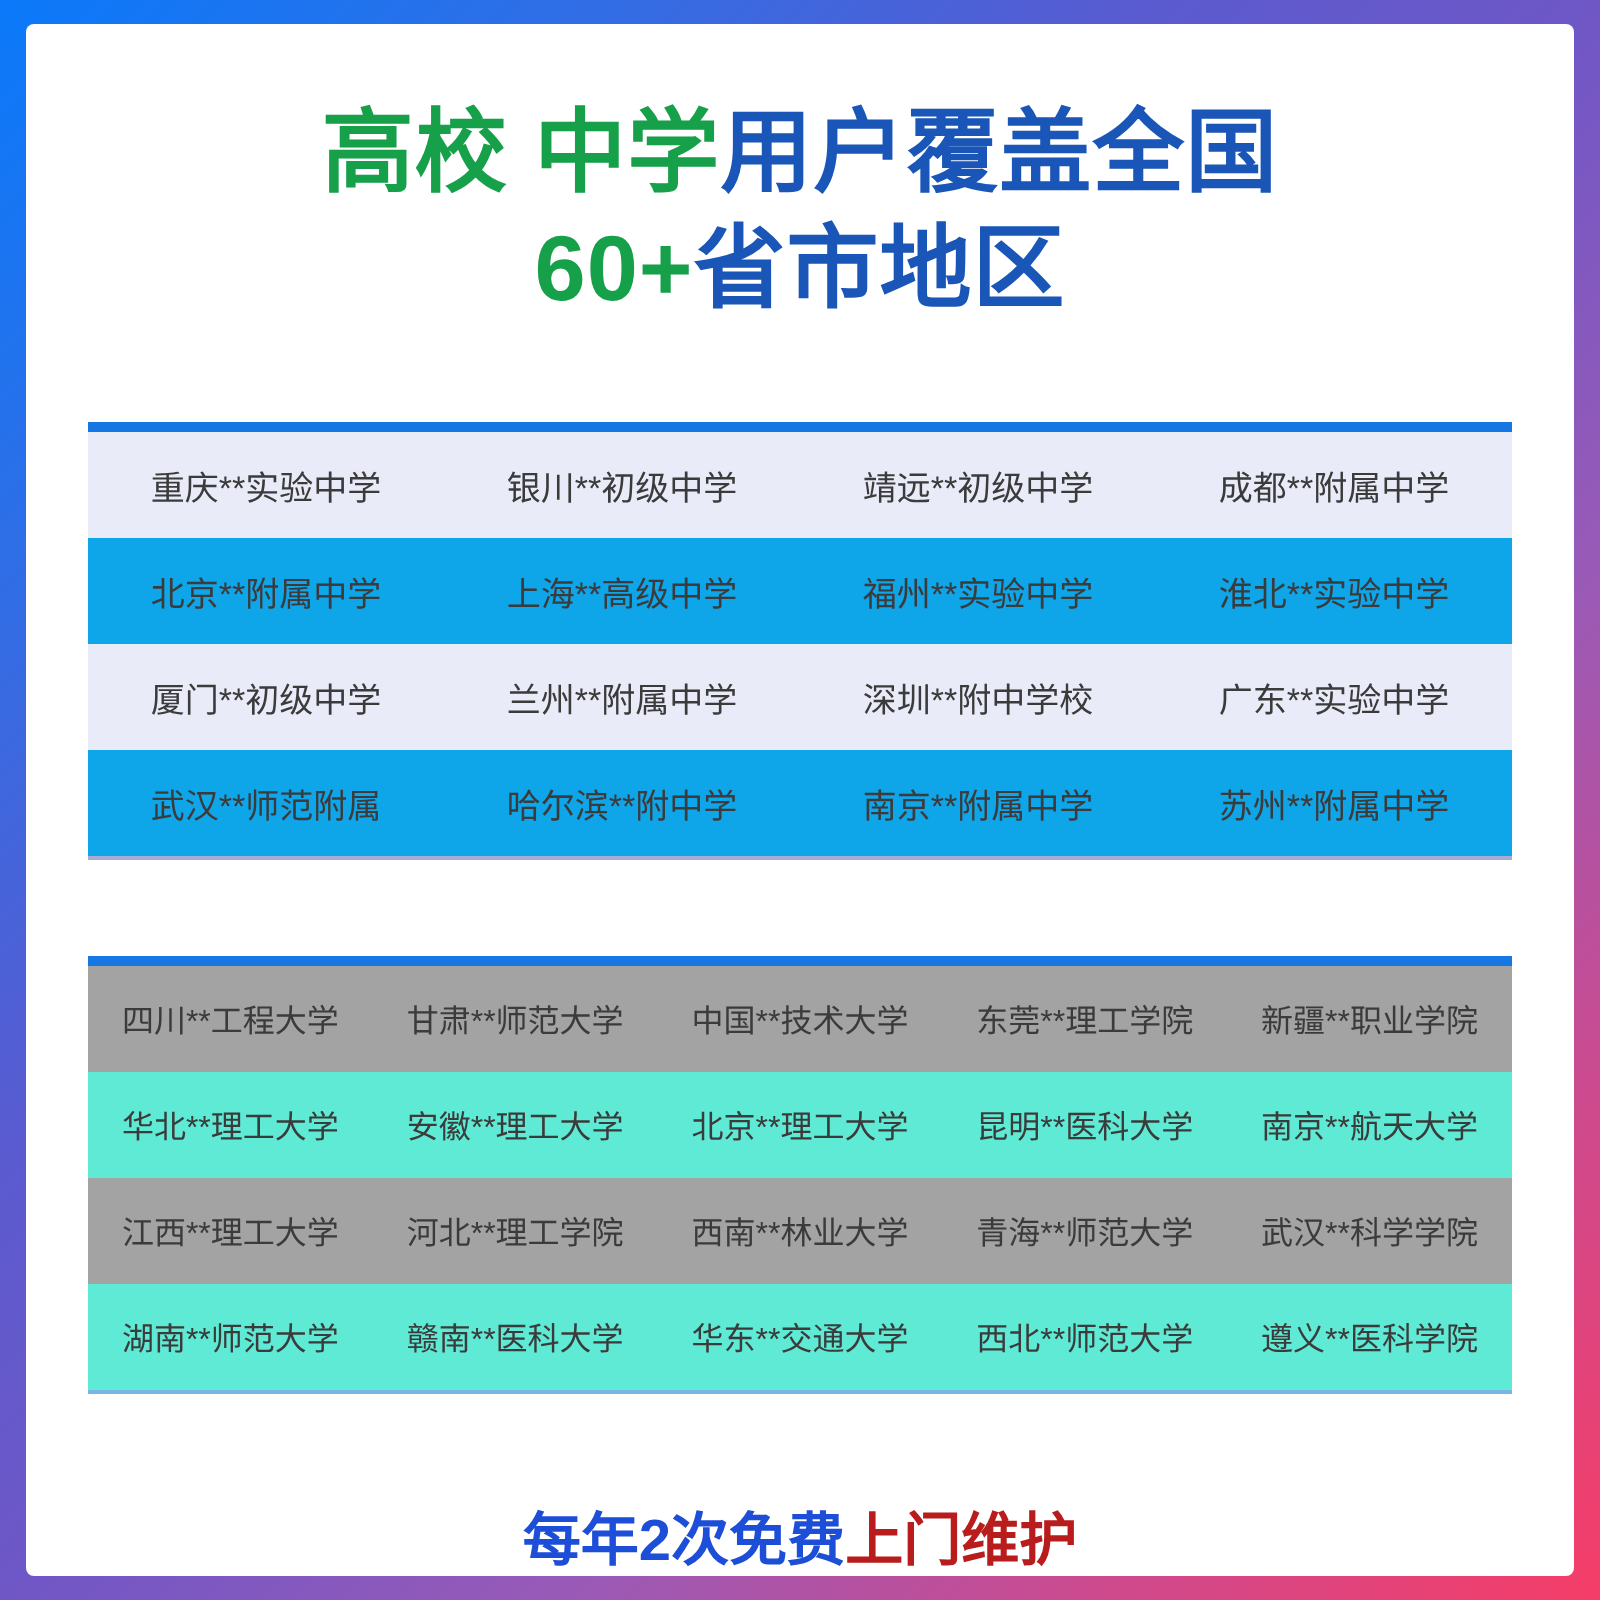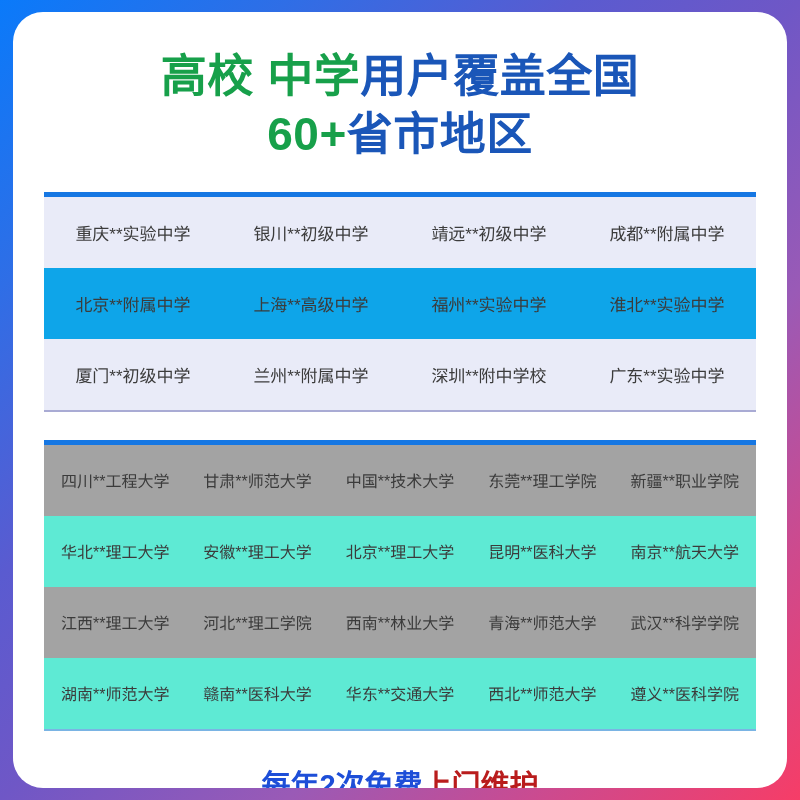--- a/index.html
+++ b/index.html
@@ -28,21 +28,21 @@
     height: 800px;
     box-sizing: border-box;
   }
   .card {
     position: absolute;
     left: 13px;
     top: 12px;
     right: 13px;
     bottom: 12px;
     background: #ffffff;
-    border-radius: 30px;
+    border-radius: 4px;
     box-sizing: border-box;
     overflow: hidden;
     display: flex;
     flex-direction: column;
     align-items: center;
     justify-content: space-between;
   }
 
   
   .headline {
@@ -83,21 +83,21 @@
     width: 100%;
     background: #7ab4e4;
   }
 
   table.grid {
     width: 100%;
     border-collapse: collapse;
     table-layout: fixed;
   }
   table.grid td {
-    height: 71px;
+    height: 53px;
     padding: 0 4px;
     text-align: center;
     vertical-align: middle;
     font-size: 17px;
     color: #3b3b3b;
     white-space: nowrap;
     font-weight: normal;
   }
   
   .tbl-schools tr.stripe td { background: #e9ebf8; }
@@ -149,20 +149,26 @@
               <td>上海**高级中学</td>
               <td>福州**实验中学</td>
               <td>淮北**实验中学</td>
             </tr>
             <tr class="stripe">
               <td>厦门**初级中学</td>
               <td>兰州**附属中学</td>
               <td>深圳**附中学校</td>
               <td>广东**实验中学</td>
             </tr>
+            <tr class="plain">
+              <td>武汉**师范附属</td>
+              <td>哈尔滨**附中学</td>
+              <td>南京**附属中学</td>
+              <td>苏州**附属中学</td>
+            </tr>
           </tbody>
       </table>
       <div class="tbl-bottom-bar"></div>
     </div>
 
     <div class="table-block tbl-unis">
       <div class="tbl-top-bar"></div>
       <table class="grid">
         <tbody id="unis-body">
             <tr class="stripe">

